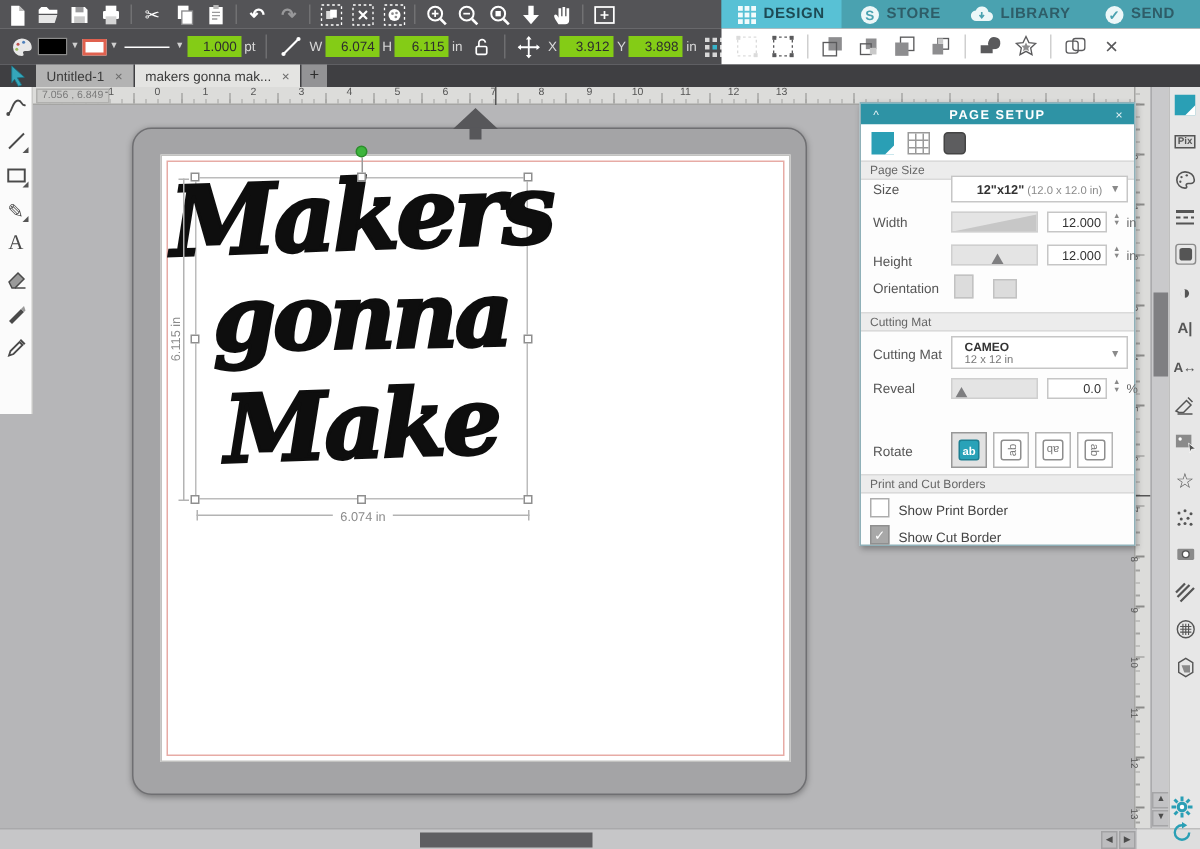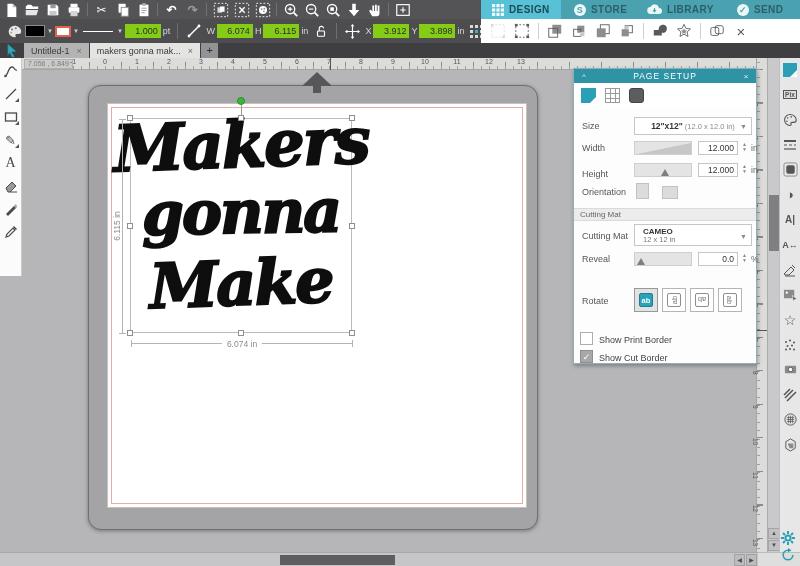--- a/index.html
+++ b/index.html
@@ -69,21 +69,21 @@
 .dim-left::before,.dim-left::after{content:"";position:absolute;left:-3px;width:7px;height:1px;background:#b3b3b3}
 .dim-left::before{top:0}.dim-left::after{bottom:0}
 .dimlabel-v{position:absolute;left:-14px;top:50%;transform:translate(-50%,-50%) rotate(-90deg);font-size:8.5px;color:#8a8a8a;background:#fff;padding:0 4px;white-space:nowrap}
 .dim-bottom{position:absolute;left:0;bottom:-12px;width:222px;height:1px;background:#b3b3b3}
 .dim-bottom::before,.dim-bottom::after{content:"";position:absolute;top:-3px;height:7px;width:1px;background:#b3b3b3}
 .dim-bottom::before{left:0}.dim-bottom::after{right:0}
 .dimlabel-h{position:absolute;left:50%;top:-4px;transform:translateX(-50%);font-size:8.5px;color:#8a8a8a;background:#fff;padding:0 5px;white-space:nowrap}
 
 .panel{position:absolute;left:573px;top:10px;width:184px;height:296px;background:#fdfdfd;border:1px solid #8fb0b8;box-shadow:1px 2px 4px rgba(0,0,0,.3);font-size:9px;color:#555}
 .phead{position:absolute;left:0;top:0;right:0;height:14px;background:#2e93a5;color:#fff;display:flex;align-items:center;padding:0 5px}
-.ptitle{flex:1;text-align:center;font-size:8.5px;font-weight:normal;letter-spacing:1px}
+.ptitle{flex:1;text-align:center;font-size:8.5px;font-weight:bold;letter-spacing:1px}
 .pbtn{font-size:8px;color:#e8f4f6;width:10px;text-align:center}
 .ptabs{position:absolute;left:0;top:14px;right:0;height:24px;background:#fff;display:flex;align-items:center;gap:9px;padding:0 7px}
 .ptab-page{width:15px;height:15px;background:#2a9fb5;position:relative}
 .ptab-page::after{content:"";position:absolute;right:0;bottom:0;border-left:6px solid transparent;border-top:6px solid transparent;border-bottom:6px solid #fff;transform:rotate(0deg)}
 .ptab-grid{width:15px;height:15px;border:1px solid #9a9a9a;background:linear-gradient(#9a9a9a,#9a9a9a) 4px 0/1px 100% no-repeat,linear-gradient(#9a9a9a,#9a9a9a) 9px 0/1px 100% no-repeat,linear-gradient(#9a9a9a,#9a9a9a) 0 4px/100% 1px no-repeat,linear-gradient(#9a9a9a,#9a9a9a) 0 9px/100% 1px no-repeat}
 .ptab-mat{width:15px;height:15px;background:#5d5d5f;border-radius:3px;border:1px solid #444}
 .psec{position:absolute;left:0;right:0;height:13px;background:#ececec;border-top:1px solid #dadada;border-bottom:1px solid #dadada;display:flex;align-items:center;padding:0 6px;font-size:8px;color:#666}
 .plabel{position:absolute;left:8px;font-size:9px;color:#555}
 .dropdown{position:absolute;left:60px;width:118px;background:#fff;border:1px solid #c6c6c6;display:flex;align-items:center;justify-content:center;gap:2px}
 .dd-arrow{position:absolute;right:4px;color:#8a8a8a;font-size:7px}
@@ -544,20 +544,23 @@
         <span class="pbtn">^</span>
         <span class="ptitle">PAGE SETUP</span>
         <span class="pbtn">×</span>
       </div>
       <div class="ptabs">
         <div class="ptab-page"></div>
         <div class="ptab-grid"></div>
         <div class="ptab-mat"></div>
       </div>
 
+      <div class="psec" style="top:38px">
+          <span>Page Size</span>
+        </div>
 
       <div>
         <span class="plabel" style="top:52px">Size</span>
         <div class="dropdown" style="top:48px;height:18px">
           <b style="font-size:8.5px;color:#333">12"x12"</b>
           <span class="dd-detail">(12.0 x 12.0 in)</span>
           <span class="dd-arrow">▼</span>
         </div>
       </div>
 
@@ -629,20 +632,23 @@
             <div class="rot-inner" style="transform:rotate(-90deg)">ab</div>
           </div>
         <div class="rotbtn" style="left:116px;top:219px">
             <div class="rot-inner" style="transform:rotate(180deg)">ab</div>
           </div>
         <div class="rotbtn" style="left:144px;top:219px">
             <div class="rot-inner" style="transform:rotate(90deg)">ab</div>
           </div>
       </div>
 
+      <div class="psec" style="top:247px">
+          <span>Print and Cut Borders</span>
+        </div>
 
       <div>
         <div class="cb" style="top:263px"></div>
         <span class="cblabel" style="top:266px">Show Print Border</span>
       </div>
       <div>
         <div class="cb checked" style="top:281px"><span>✓</span></div>
         <span class="cblabel" style="top:284px">Show Cut Border</span>
       </div>
     </div>

